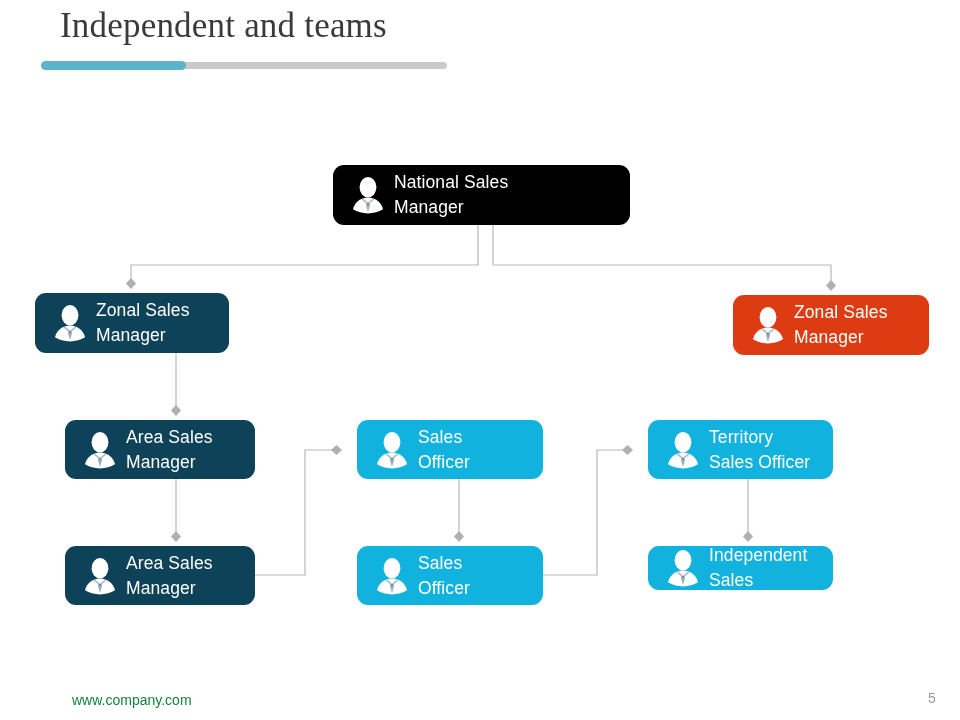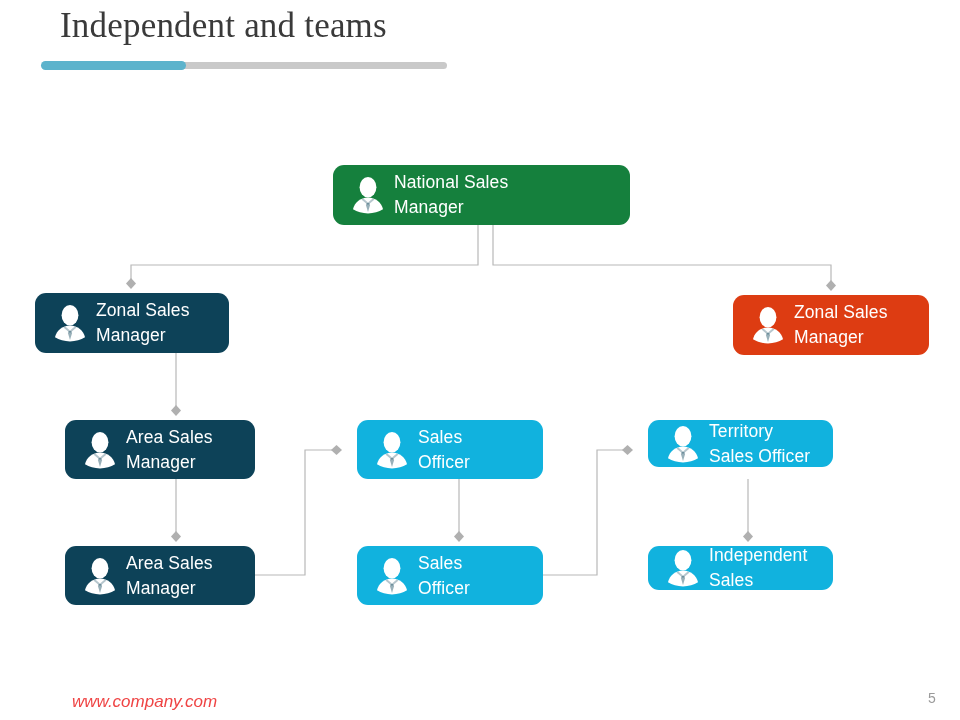--- a/index.html
+++ b/index.html
@@ -90,33 +90,32 @@
   }
   .node .avatar svg { display: block; width: 44px; height: 44px; }
   .node .node-label {
     color: #ffffff;
     font-size: 17.5px;
     line-height: 1.42;
     white-space: pre-line;
     letter-spacing: 0.1px;
   }
 
-  .c-gray  { background: #15803d; }
+  .c-gray  { background: #000000; }
   .c-navy  { background: #0d4258; }
   .c-red   { background: #dd3c12; }
   .c-cyan  { background: #11b2de; }
 
   
   #footer-url {
     position: absolute;
     left: 72px;
     top: 692px;
-    font-size: 17px;
-    color: #ef4444;
-    font-style: italic;
+    font-size: 14px;
+    color: #15803d;
   }
   #footer-page {
     position: absolute;
     left: 928px;
     top: 690px;
     font-size: 14px;
     color: #9a9a9a;
   }
 </style>
 </head>
@@ -221,21 +220,21 @@
           <svg viewBox="0 0 44 44" aria-hidden="true">
             <ellipse cx="22" cy="14.2" rx="8.4" ry="10.2" fill="#ffffff"></ellipse>
             <path d="M22 24.4c-7.6 0-13.8 5.2-15 11.9 4.1 2.6 9.4 4.1 15 4.1s10.9-1.5 15-4.1c-1.2-6.7-7.4-11.9-15-11.9z" fill="#ffffff"></path>
             <path d="M17.3 25.6l4.7 4.0 4.7-4.0 1.9 0.8-6.6 5.6-6.6-5.6z" fill="#0d4258" fill-opacity="0.30"></path>
             <path d="M20.8 29.9h2.4l0.9 2.0-2.1 7.0-2.1-7.0z" fill="#0d4258" fill-opacity="0.42"></path>
           </svg>
         </span>
         <span class="node-label">Sales
 Officer</span>
       </div>
-      <div class="node c-cyan" style="left: 648px; top: 420px; width: 185px; height: 47px;">
+      <div class="node c-cyan" style="left: 648px; top: 420px; width: 185px; height: 59px;">
         <span class="avatar">
           <svg viewBox="0 0 44 44" aria-hidden="true">
             <ellipse cx="22" cy="14.2" rx="8.4" ry="10.2" fill="#ffffff"></ellipse>
             <path d="M22 24.4c-7.6 0-13.8 5.2-15 11.9 4.1 2.6 9.4 4.1 15 4.1s10.9-1.5 15-4.1c-1.2-6.7-7.4-11.9-15-11.9z" fill="#ffffff"></path>
             <path d="M17.3 25.6l4.7 4.0 4.7-4.0 1.9 0.8-6.6 5.6-6.6-5.6z" fill="#0d4258" fill-opacity="0.30"></path>
             <path d="M20.8 29.9h2.4l0.9 2.0-2.1 7.0-2.1-7.0z" fill="#0d4258" fill-opacity="0.42"></path>
           </svg>
         </span>
         <span class="node-label">Territory
 Sales Officer</span>

